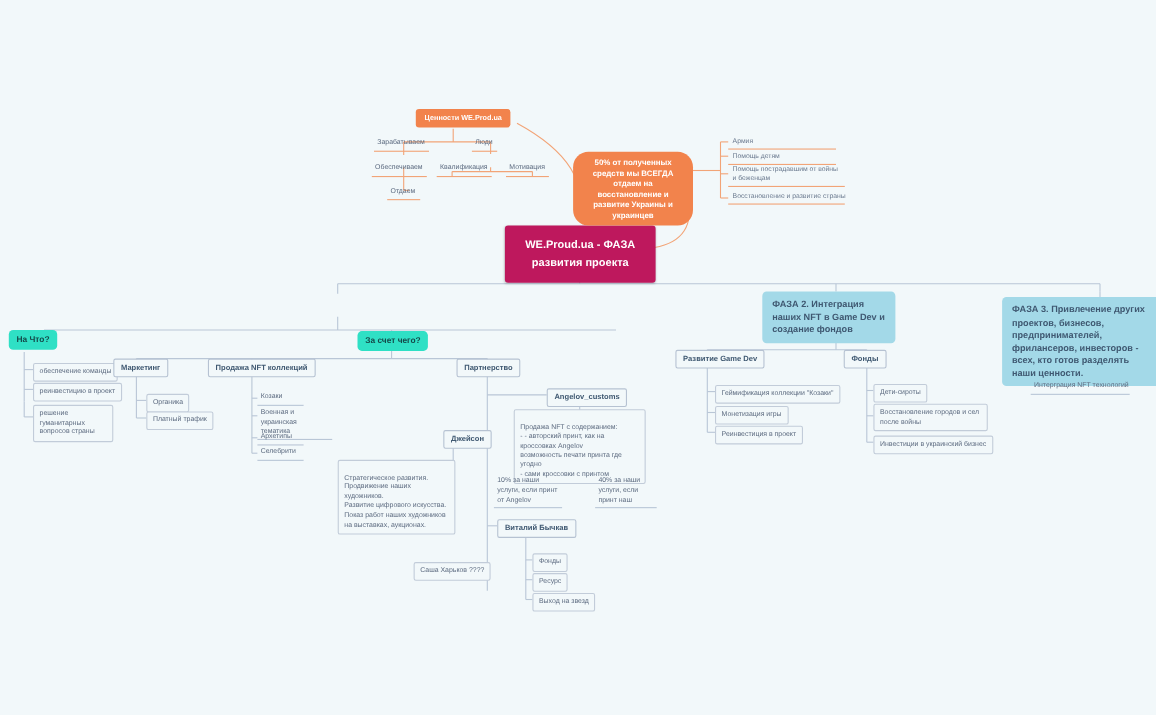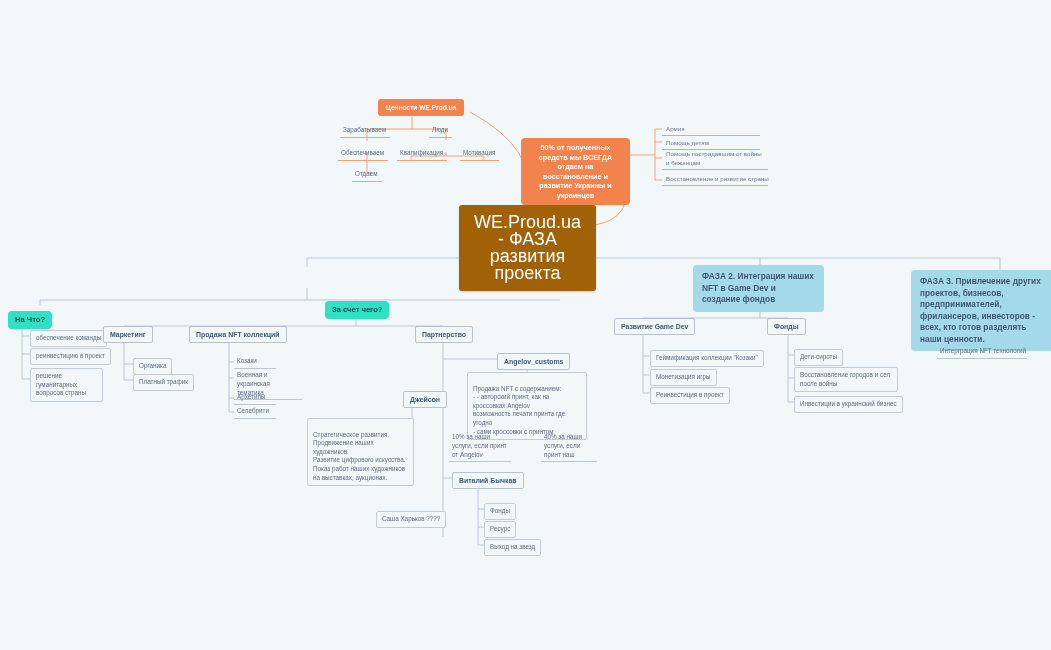--- a/index.html
+++ b/index.html
@@ -9,27 +9,27 @@
     font-family:"Liberation Sans", sans-serif;
     overflow:hidden;
     position:relative;
   }
   #canvas{position:absolute;left:0;top:0;width:1051px;height:650px;}
   svg.links{position:absolute;left:0;top:0;width:1051px;height:650px;pointer-events:none;}
   .node{position:absolute;box-sizing:border-box;}
 
   
   .n-root{
-    background:#a16207;color:#ffffff;border-radius:3px;
-    font-weight:normal;font-size:18px;line-height:17px;
+    background:#be185d;color:#ffffff;border-radius:3px;
+    font-weight:bold;font-size:10px;line-height:17px;
     text-align:center;padding:9px 10px;
     box-shadow:0 1px 2px rgba(0,0,0,.18);
   }
   .n-orange{
-    background:#f2834c;color:#ffffff;border-radius:4px;
+    background:#f2834c;color:#ffffff;border-radius:14px;
     font-weight:bold;font-size:7.2px;line-height:9.5px;
     text-align:center;padding:5px 7px;
   }
   .n-orange-title{
     background:#f2834c;color:#ffffff;border-radius:3px;
     font-weight:bold;font-size:6.6px;line-height:9px;
     text-align:center;padding:4px 8px;white-space:nowrap;
   }
   .n-orange-line{
     color:#6b7a8f;font-size:6.2px;line-height:9px;
@@ -213,21 +213,21 @@
     <span>Помощь детям</span>
   </div>
   <div class="node n-orange-line" style="left:662px;top:147px;width:106px;">
     <span>Помощь пострадавшим от войны и беженцам</span>
   </div>
   <div class="node n-orange-line nowrap" style="left:662px;top:172px;width:106px;">
     <span>Восстановление и развитие страны</span>
   </div>
 
 
-  <div class="node n-teal" style="left:8px;top:311px;">
+  <div class="node n-teal" style="left:8px;top:300px;">
     <span>На Что?</span>
   </div>
 
   <div class="node n-box-plain nowrap" style="left:30px;top:330px;">
     <span>обеспечение команды</span>
   </div>
   <div class="node n-box-plain nowrap" style="left:30px;top:348px;">
     <span>реинвестицию в проект</span>
   </div>
   <div class="node n-box-plain" style="left:30px;top:368px;width:73px;">
@@ -304,21 +304,21 @@
     <span>Ресурс</span>
   </div>
   <div class="node n-box-plain nowrap" style="left:484px;top:539px;">
     <span>Выход на звезд</span>
   </div>
 
   <div class="node n-box-plain nowrap" style="left:376px;top:511px;">
     <span>Саша Харьков ????</span>
   </div>
 
-  <div class="node n-blue" style="left:693px;top:265px;width:131px;">
+  <div class="node n-blue" style="left:693px;top:265px;width:121px;">
     <span>ФАЗА 2. Интеграция наших NFT в Game Dev и создание фондов</span>
   </div>
 
   <div class="node n-box" style="left:614px;top:318px;">
     <span>Развитие Game Dev</span>
   </div>
   <div class="node n-box-plain nowrap" style="left:650px;top:350px;">
     <span>Геймификация коллекции "Козаки"</span>
   </div>
   <div class="node n-box-plain nowrap" style="left:650px;top:369px;">

